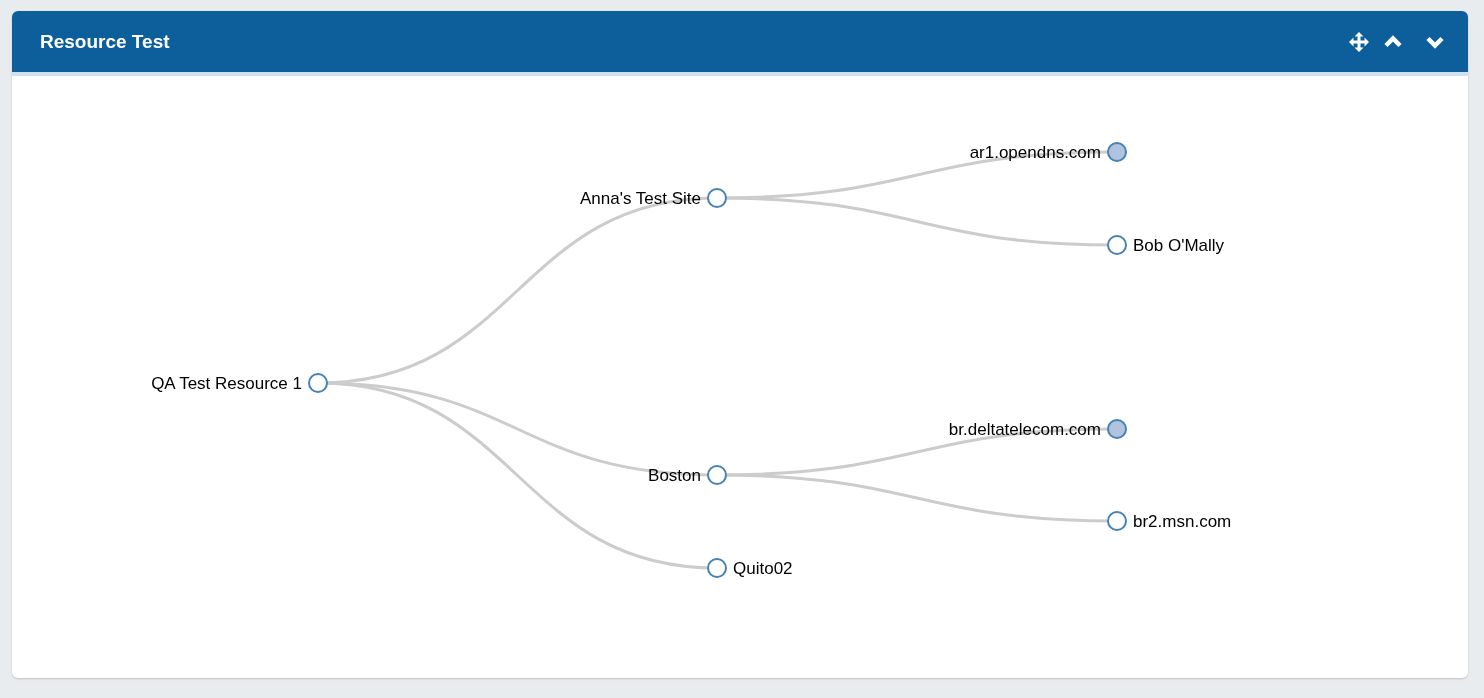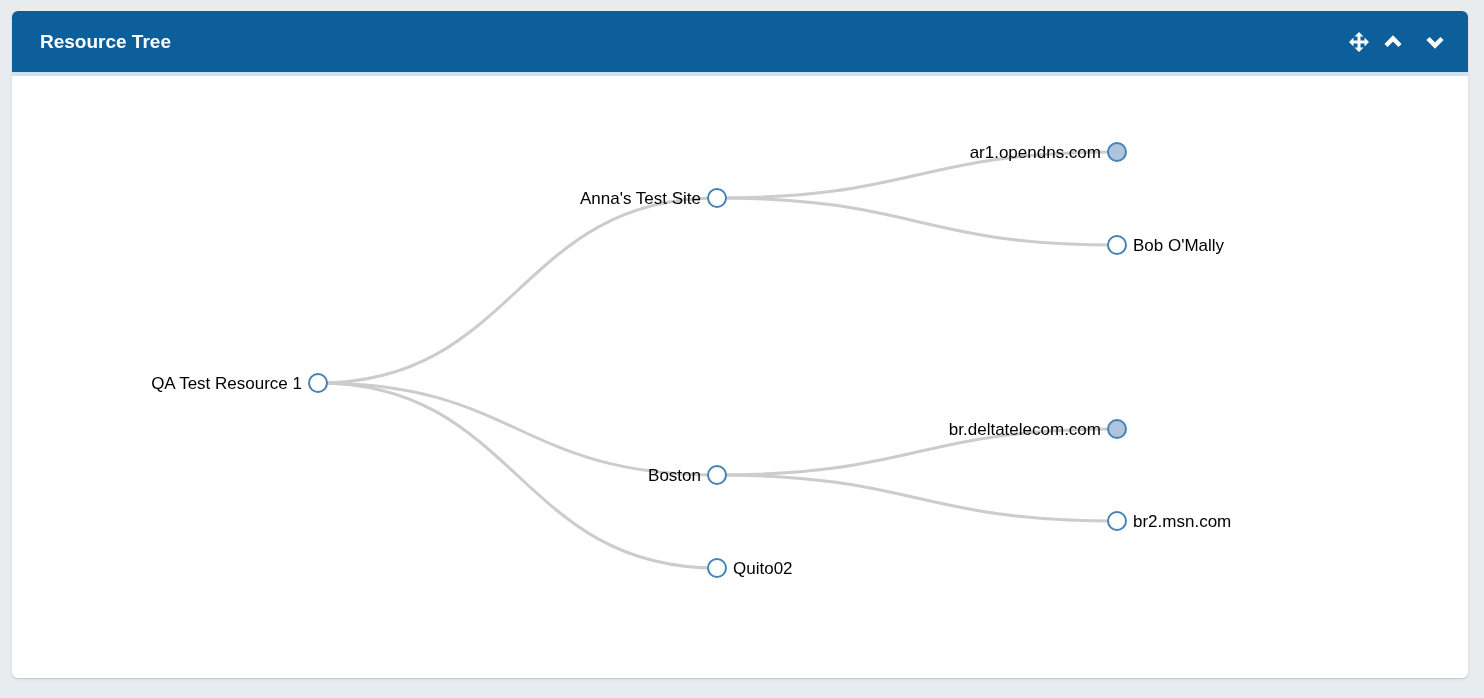--- a/index.html
+++ b/index.html
@@ -74,21 +74,21 @@
     fill: #000000;
   }
 </style>
 </head>
 <body>
 
 <div class="page">
   <div class="panel">
 
     <div class="panel-header">
-      <span class="panel-title">Resource Tree</span>
+      <span class="panel-title">Resource Test</span>
       <div class="header-actions">
         <span class="hicon">
           <svg width="20" height="20" viewBox="0 0 20 20">
             <path fill="#ffffff" d="M10 0 L14.5 4.5 L11.5 4.5 L11.5 8.5 L15.5 8.5 L15.5 5.5 L20 10 L15.5 14.5 L15.5 11.5 L11.5 11.5 L11.5 15.5 L14.5 15.5 L10 20 L5.5 15.5 L8.5 15.5 L8.5 11.5 L4.5 11.5 L4.5 14.5 L0 10 L4.5 5.5 L4.5 8.5 L8.5 8.5 L8.5 4.5 L5.5 4.5 Z"></path>
           </svg>
         </span>
         <span class="hicon">
           <svg width="20" height="20" viewBox="0 0 20 20">
             <path fill="none" stroke="#ffffff" stroke-width="4.5" d="M3 13.5 L10 6.5 L17 13.5"></path>
           </svg>

